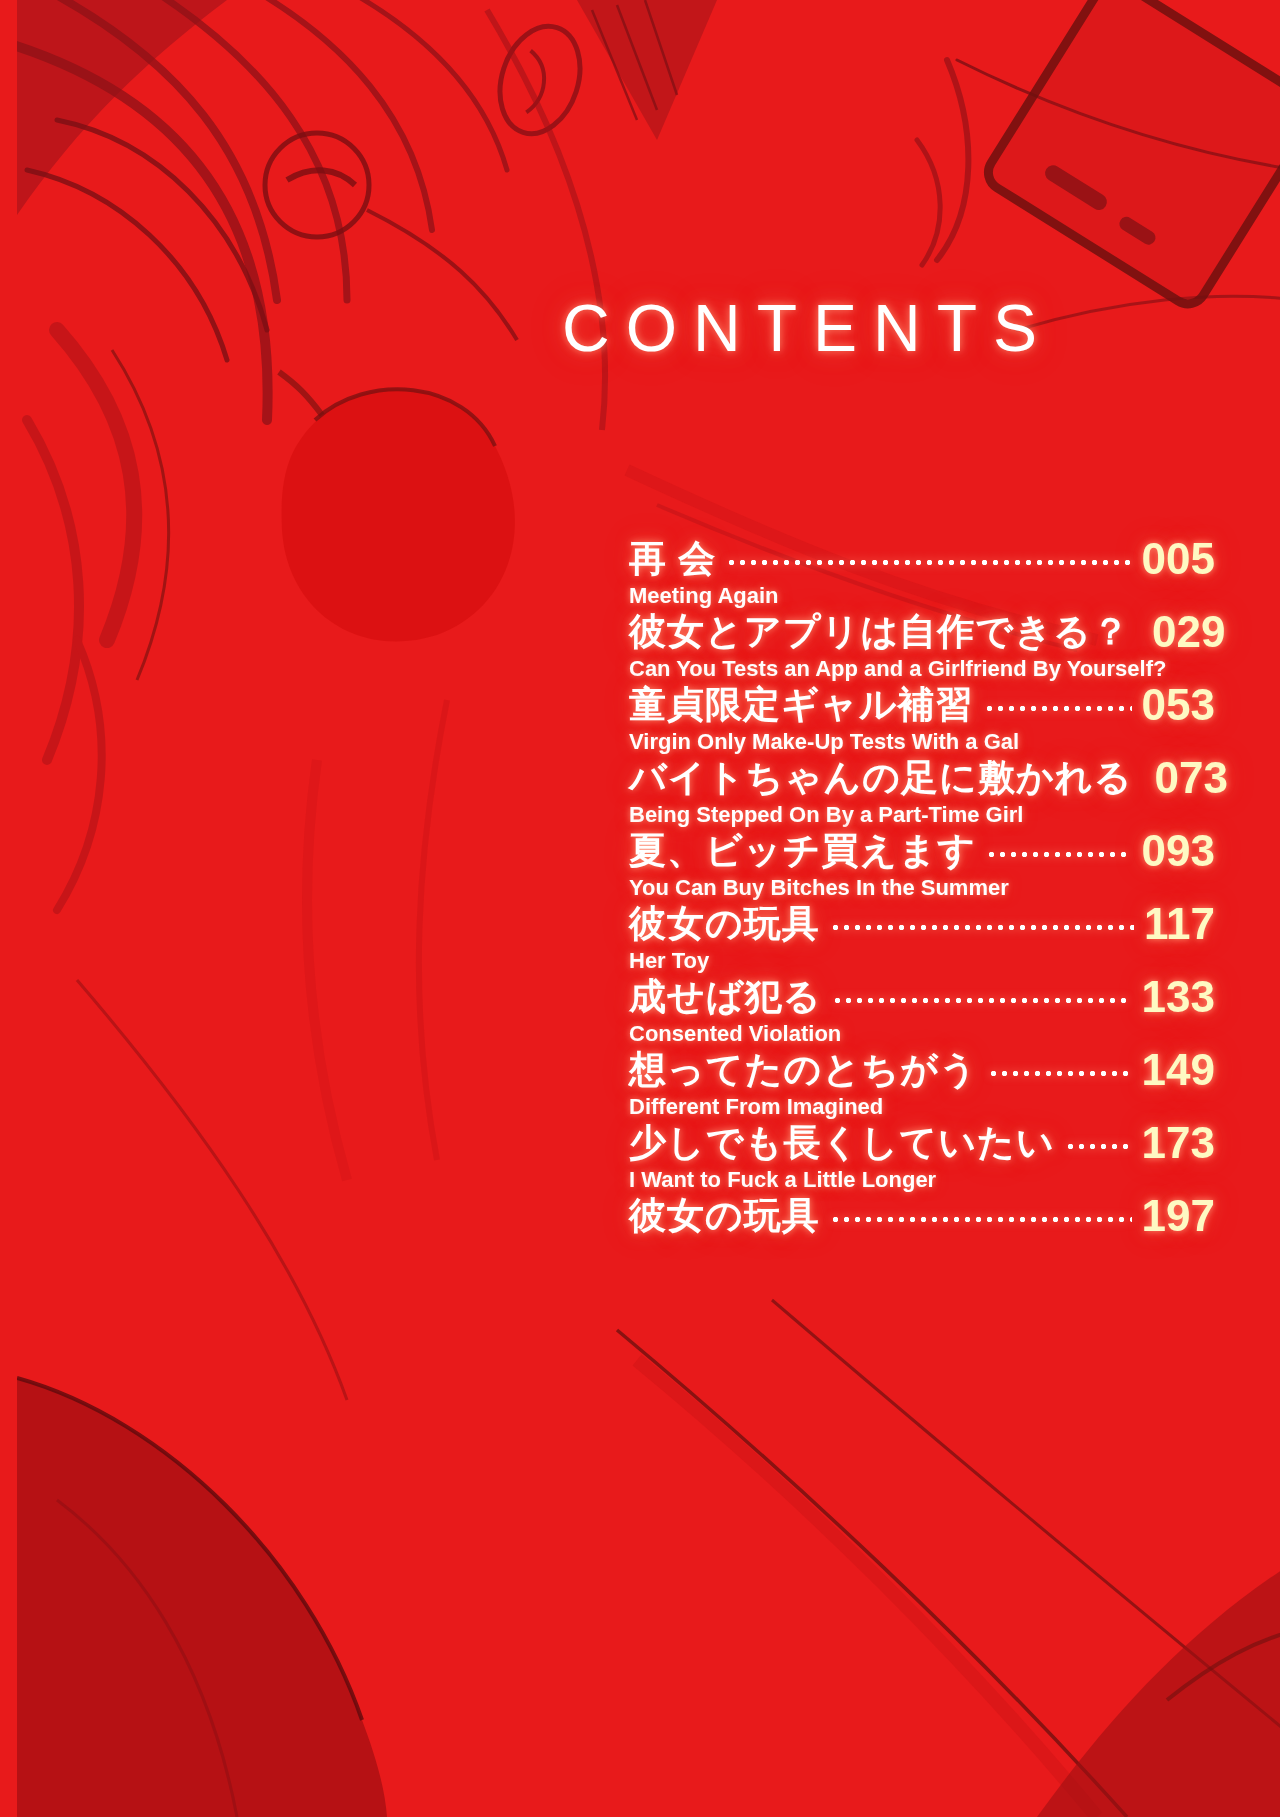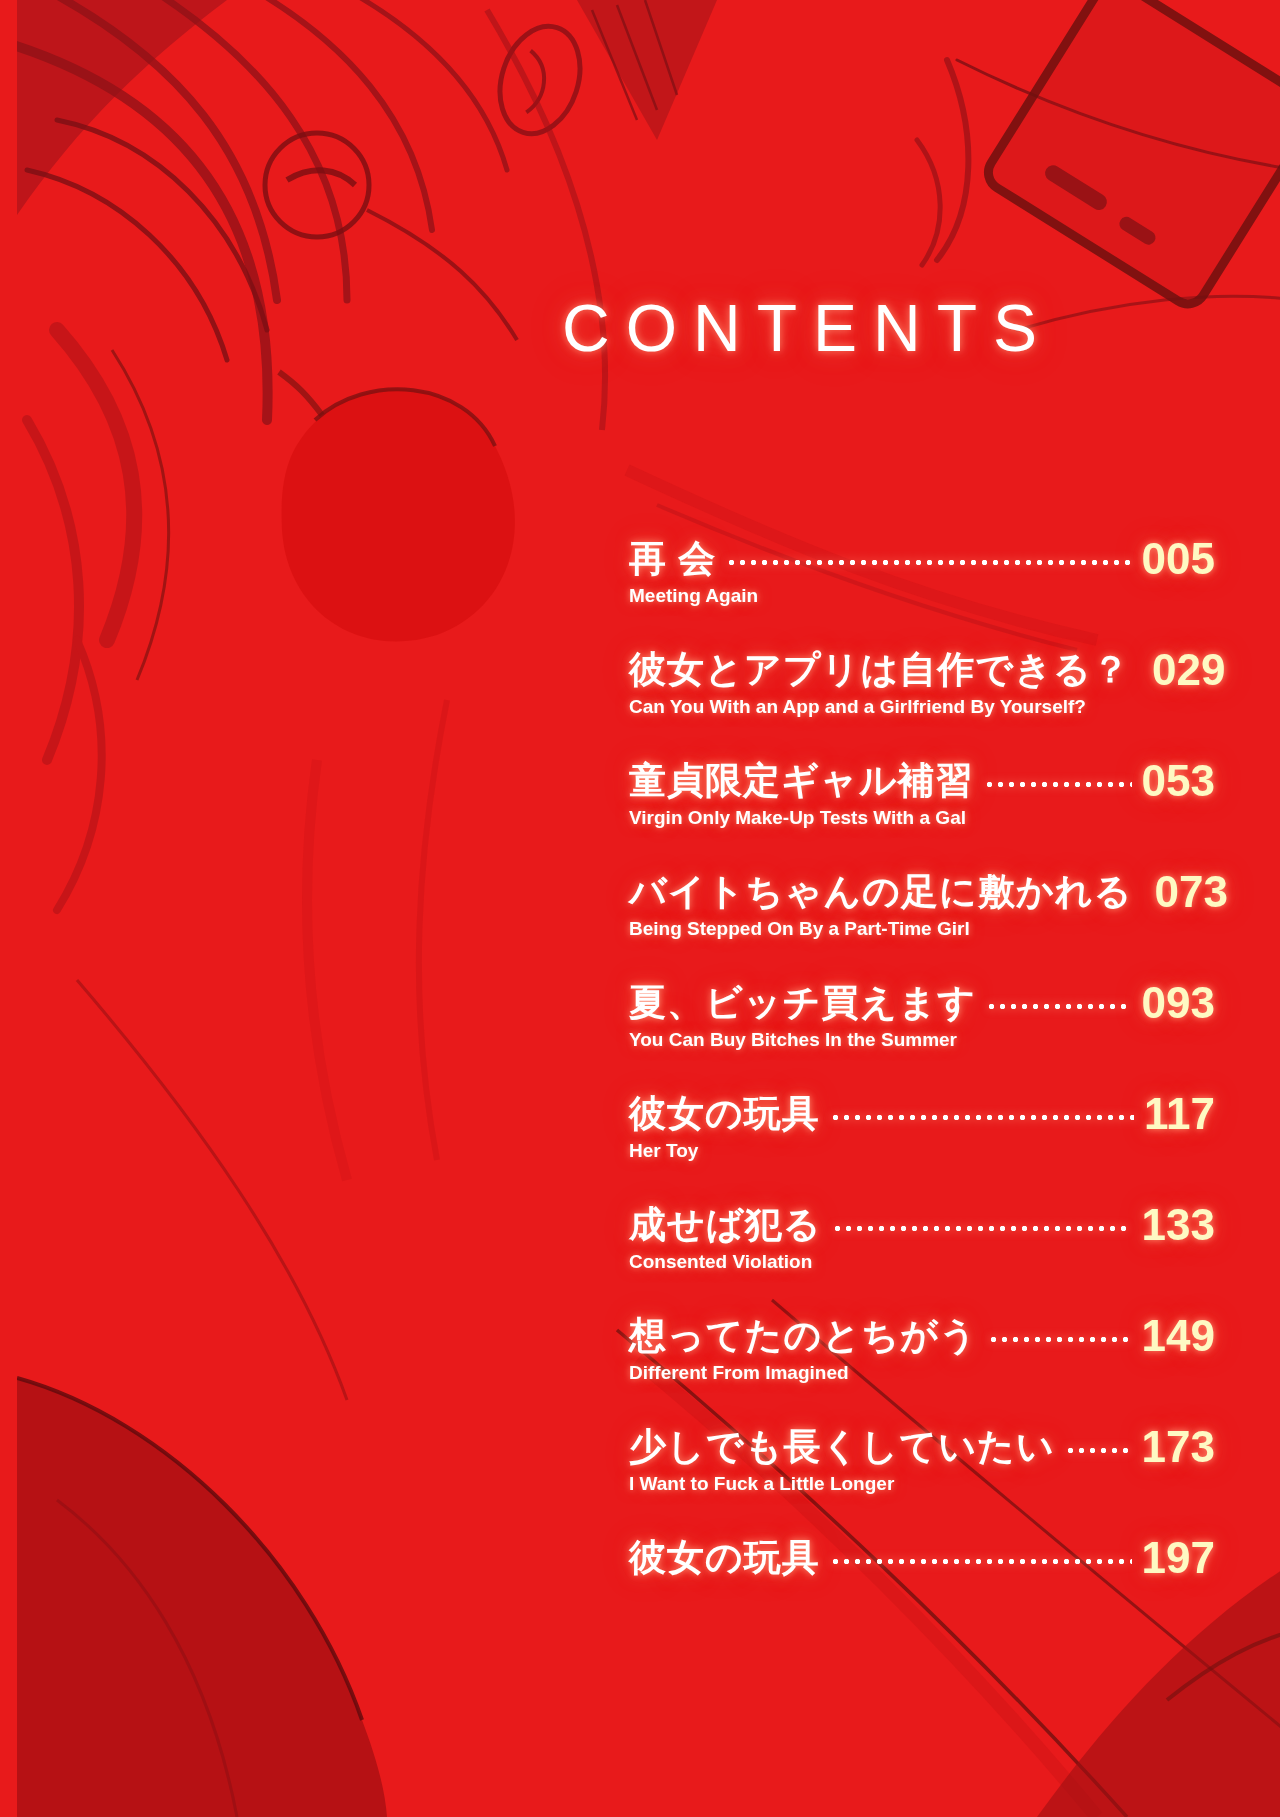--- a/index.html
+++ b/index.html
@@ -30,21 +30,20 @@
     line-height: 1;
     white-space: nowrap;
     text-shadow: 0 0 8px rgba(255,150,120,0.9), 0 0 20px rgba(255,95,65,0.55), 0 0 34px rgba(255,70,50,0.35);
   }
   .toc-list {
     position: absolute;
     left: 612px; top: 536px;
     width: 586px;
     display: flex;
     flex-direction: column;
-    gap: 38px;
   }
   .entry { display: flex; flex-direction: column; }
   .entry-top {
     display: flex;
     align-items: center;
     height: 46px;
   }
   .jp {
     color: #ffffff;
     font-weight: bold;
@@ -68,21 +67,21 @@
     font-weight: bold;
     font-size: 44px;
     line-height: 46px;
     letter-spacing: 0px;
     white-space: nowrap;
     text-shadow: 0 0 7px rgba(255,150,120,0.95), 0 0 16px rgba(255,95,65,0.6), 0 0 28px rgba(255,70,50,0.4);
   }
   .en {
     color: #ffffff;
     font-weight: bold;
-    font-size: 19px;
+    font-size: 22px;
     line-height: 26px;
     margin-top: 1px;
     white-space: nowrap;
     text-shadow: 0 0 6px rgba(255,150,120,0.9), 0 0 14px rgba(255,95,65,0.55);
   }
 </style>
 </head>
 <body>
 
 <div class="page">
@@ -179,21 +178,21 @@
       </div>
       <div class="en">Meeting Again</div>
     </div>
 
     <div class="entry">
       <div class="entry-top">
         <span class="jp">彼女とアプリは自作できる？</span>
         <span class="leader"></span>
         <span class="num">029</span>
       </div>
-      <div class="en">Can You With an App and a Girlfriend By Yourself?</div>
+      <div class="en">Can You Tests an App and a Girlfriend By Yourself?</div>
     </div>
 
     <div class="entry">
       <div class="entry-top">
         <span class="jp">童貞限定ギャル補習</span>
         <span class="leader"></span>
         <span class="num">053</span>
       </div>
       <div class="en">Virgin Only Make-Up Tests With a Gal</div>
     </div>

